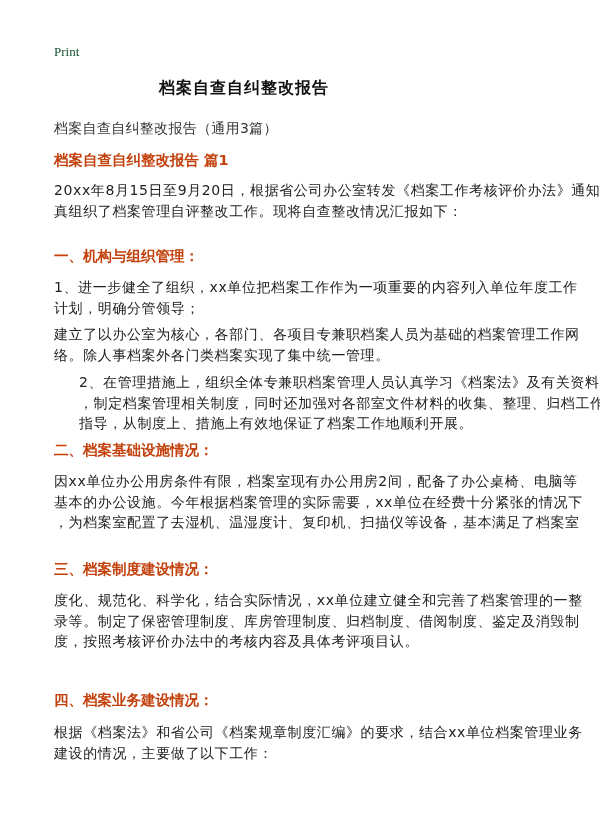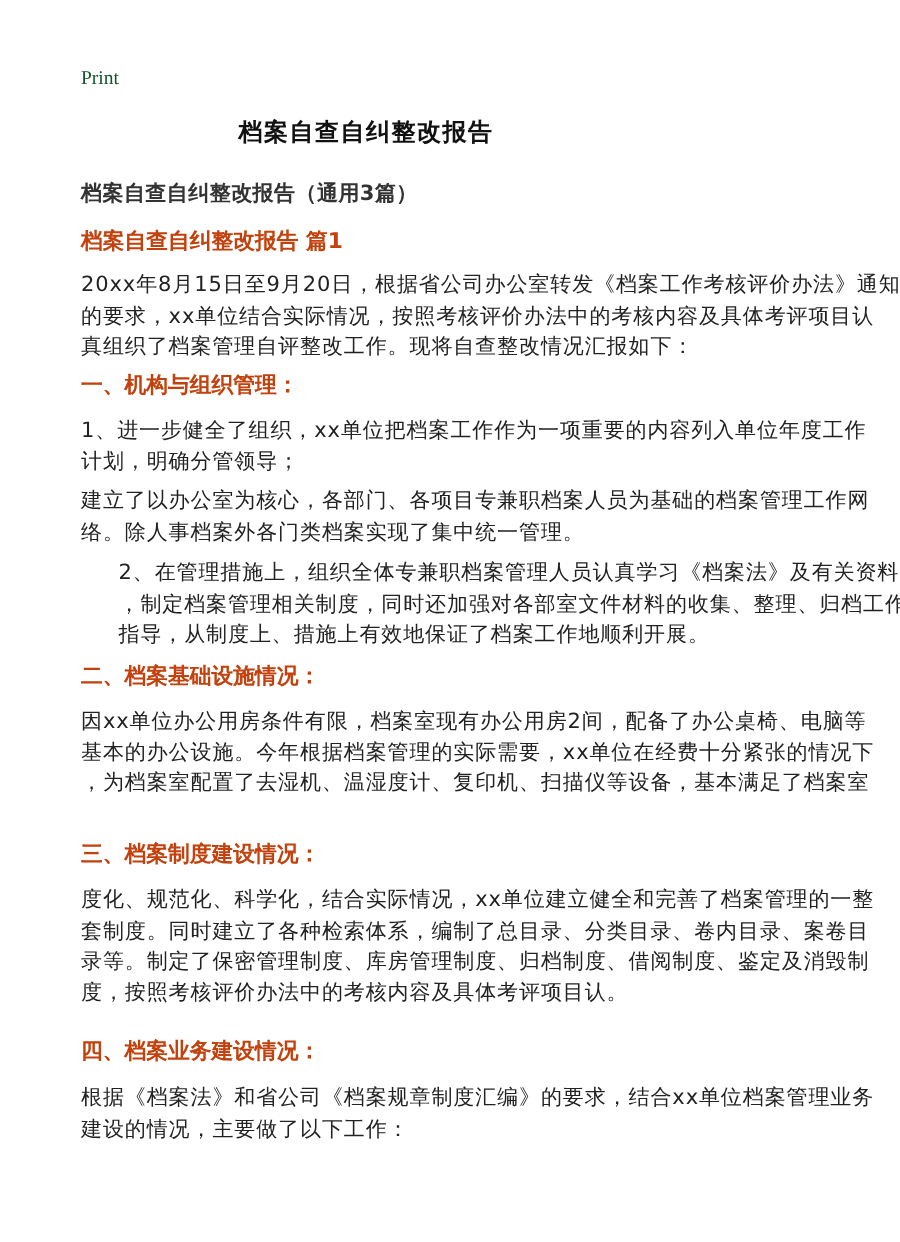--- a/index.html
+++ b/index.html
@@ -15,27 +15,26 @@
     .para { font-size: 14px; line-height: 20.5px; color: #222; letter-spacing: 0.6px; }
     .para .ln { display: block; white-space: nowrap; }
   </style>
 </head>
 <body>
 
 <div class="print-label">Print</div>
 
 <h1 class="doc-title">档案自查自纠整改报告</h1>
 
-<div class="block subtitle" style="top:120px;font-weight:bold;">档案自查自纠整改报告（通用3篇）</div>
+<div class="block subtitle" style="top:120px;">档案自查自纠整改报告（通用3篇）</div>
 
 <div class="block section-heading" style="top:151px;">档案自查自纠整改报告 篇1</div>
 
 <div class="block para" style="top:180px;">
   <span class="ln">20xx年8月15日至9月20日，根据省公司办公室转发《档案工作考核评价办法》通知</span>
-  <span class="ln">的要求，xx单位结合实际情况，按照考核评价办法中的考核内容及具体考评项目认</span>
   <span class="ln">真组织了档案管理自评整改工作。现将自查整改情况汇报如下：</span>
 </div>
 
 <div class="block section-heading" style="top:247px;">一、机构与组织管理：</div>
 
 <div class="block para" style="top:277px;">
   <span class="ln">1、进一步健全了组织，xx单位把档案工作作为一项重要的内容列入单位年度工作</span>
   <span class="ln">计划，明确分管领导；</span>
 </div>
 
@@ -55,21 +54,20 @@
 <div class="block para" style="top:471px;">
   <span class="ln">因xx单位办公用房条件有限，档案室现有办公用房2间，配备了办公桌椅、电脑等</span>
   <span class="ln">基本的办公设施。今年根据档案管理的实际需要，xx单位在经费十分紧张的情况下</span>
   <span class="ln">，为档案室配置了去湿机、温湿度计、复印机、扫描仪等设备，基本满足了档案室</span>
 </div>
 
 <div class="block section-heading" style="top:560px;">三、档案制度建设情况：</div>
 
 <div class="block para" style="top:590px;">
   <span class="ln">度化、规范化、科学化，结合实际情况，xx单位建立健全和完善了档案管理的一整</span>
-  <span class="ln">套制度。同时建立了各种检索体系，编制了总目录、分类目录、卷内目录、案卷目</span>
   <span class="ln">录等。制定了保密管理制度、库房管理制度、归档制度、借阅制度、鉴定及消毁制</span>
   <span class="ln">度，按照考核评价办法中的考核内容及具体考评项目认。</span>
 </div>
 
 <div class="block section-heading" style="top:691px;">四、档案业务建设情况：</div>
 
 <div class="block para" style="top:722px;">
   <span class="ln">根据《档案法》和省公司《档案规章制度汇编》的要求，结合xx单位档案管理业务</span>
   <span class="ln">建设的情况，主要做了以下工作：</span>
 </div>

